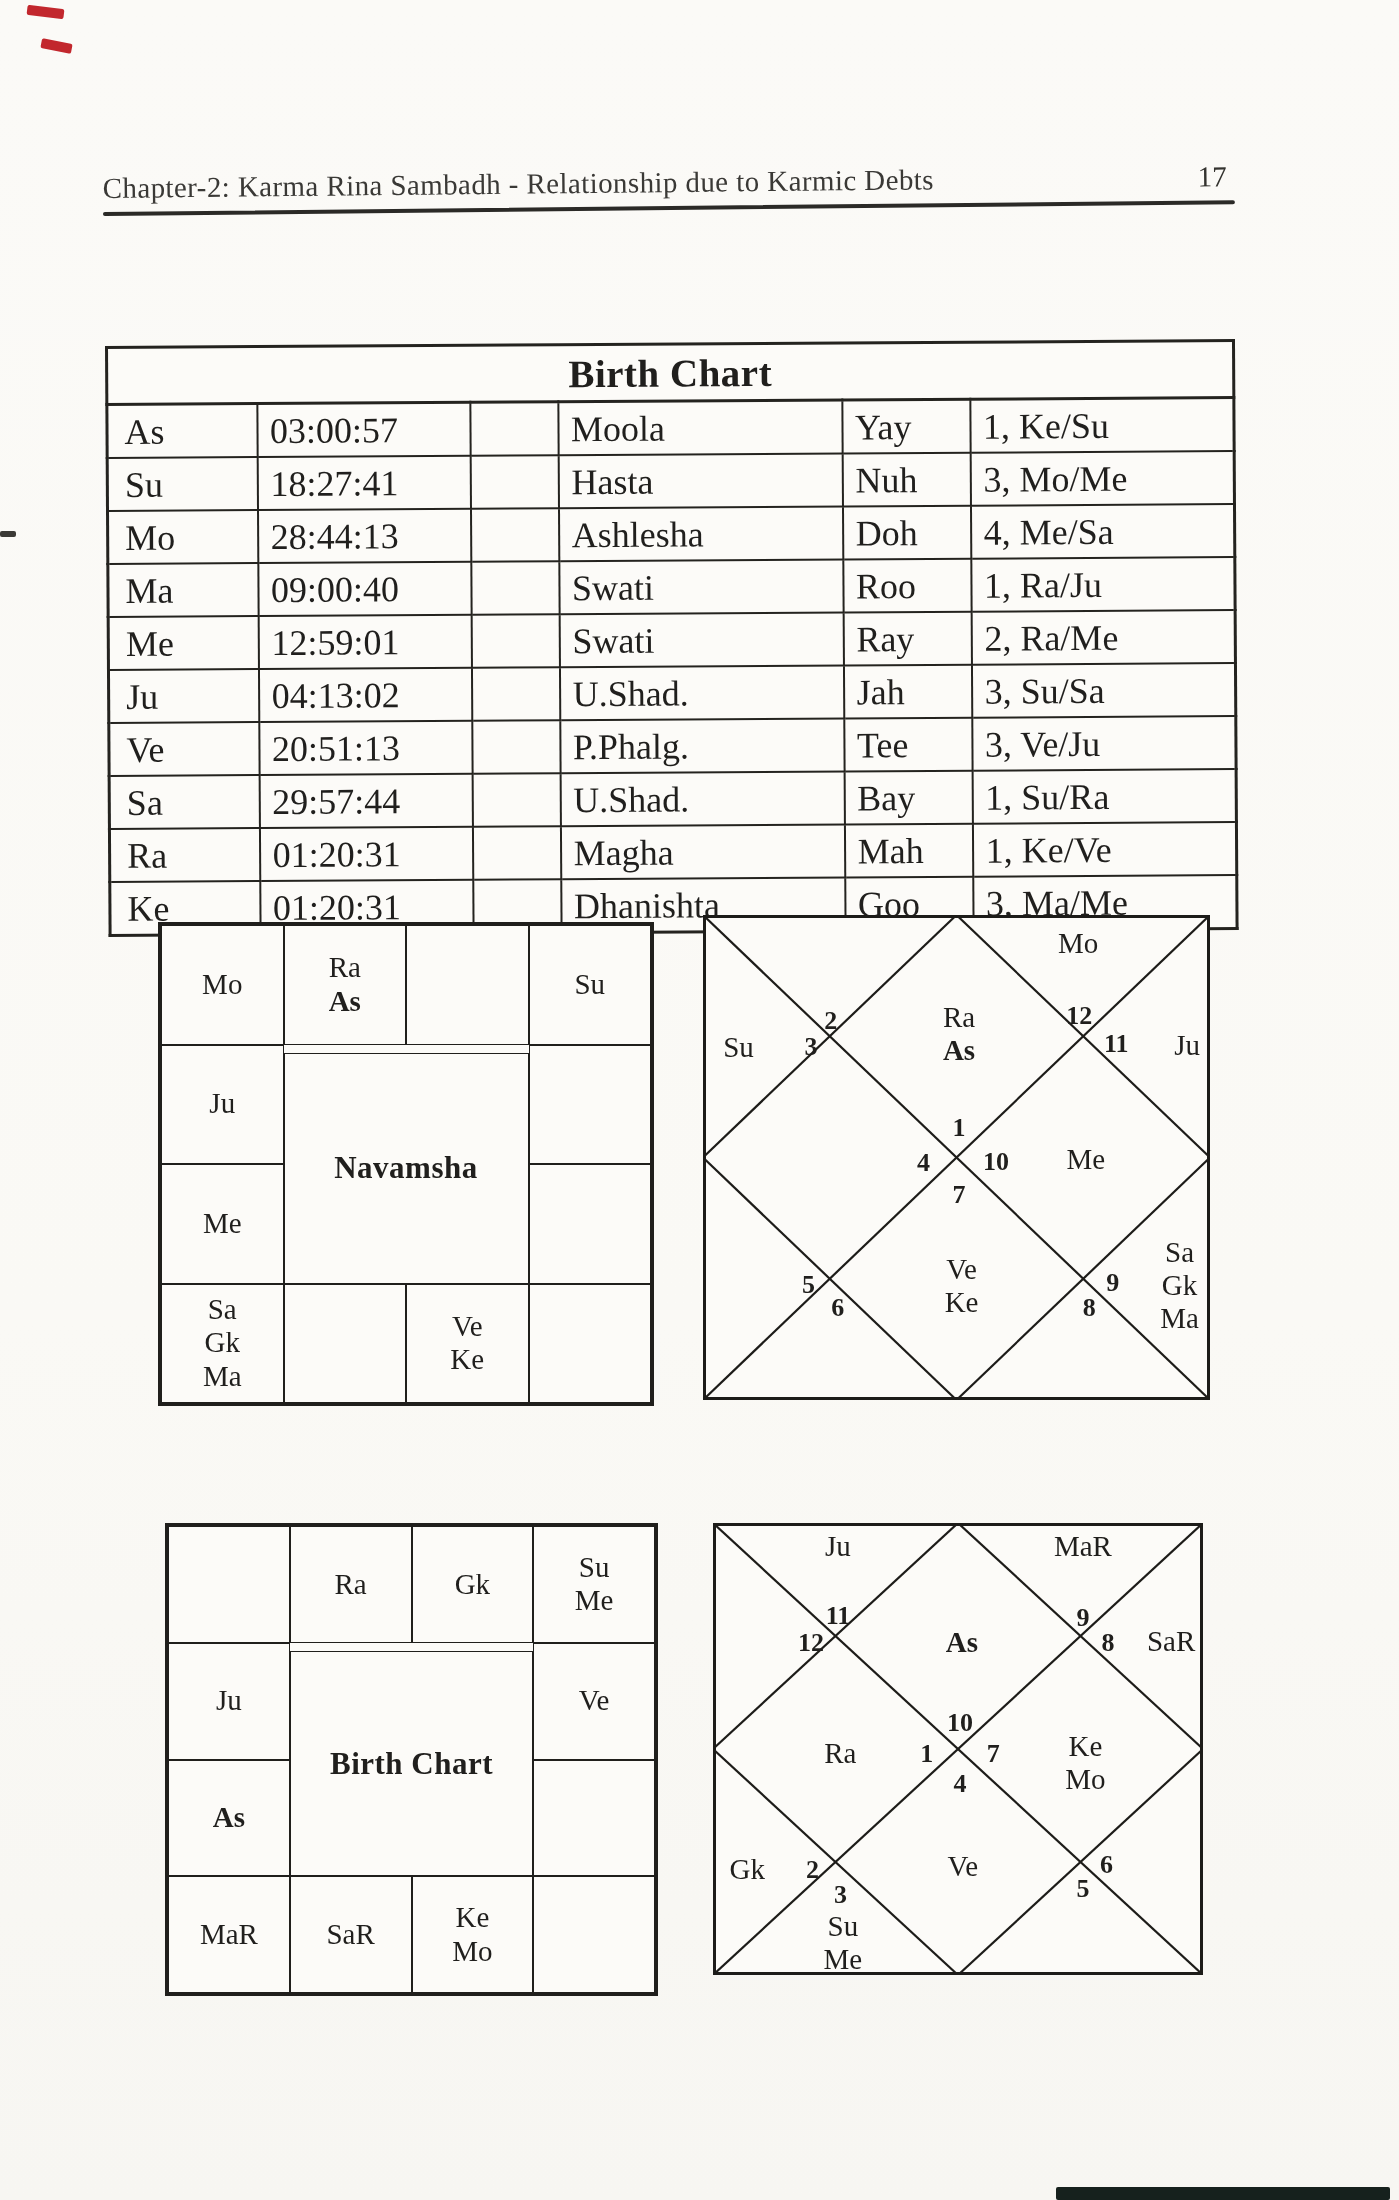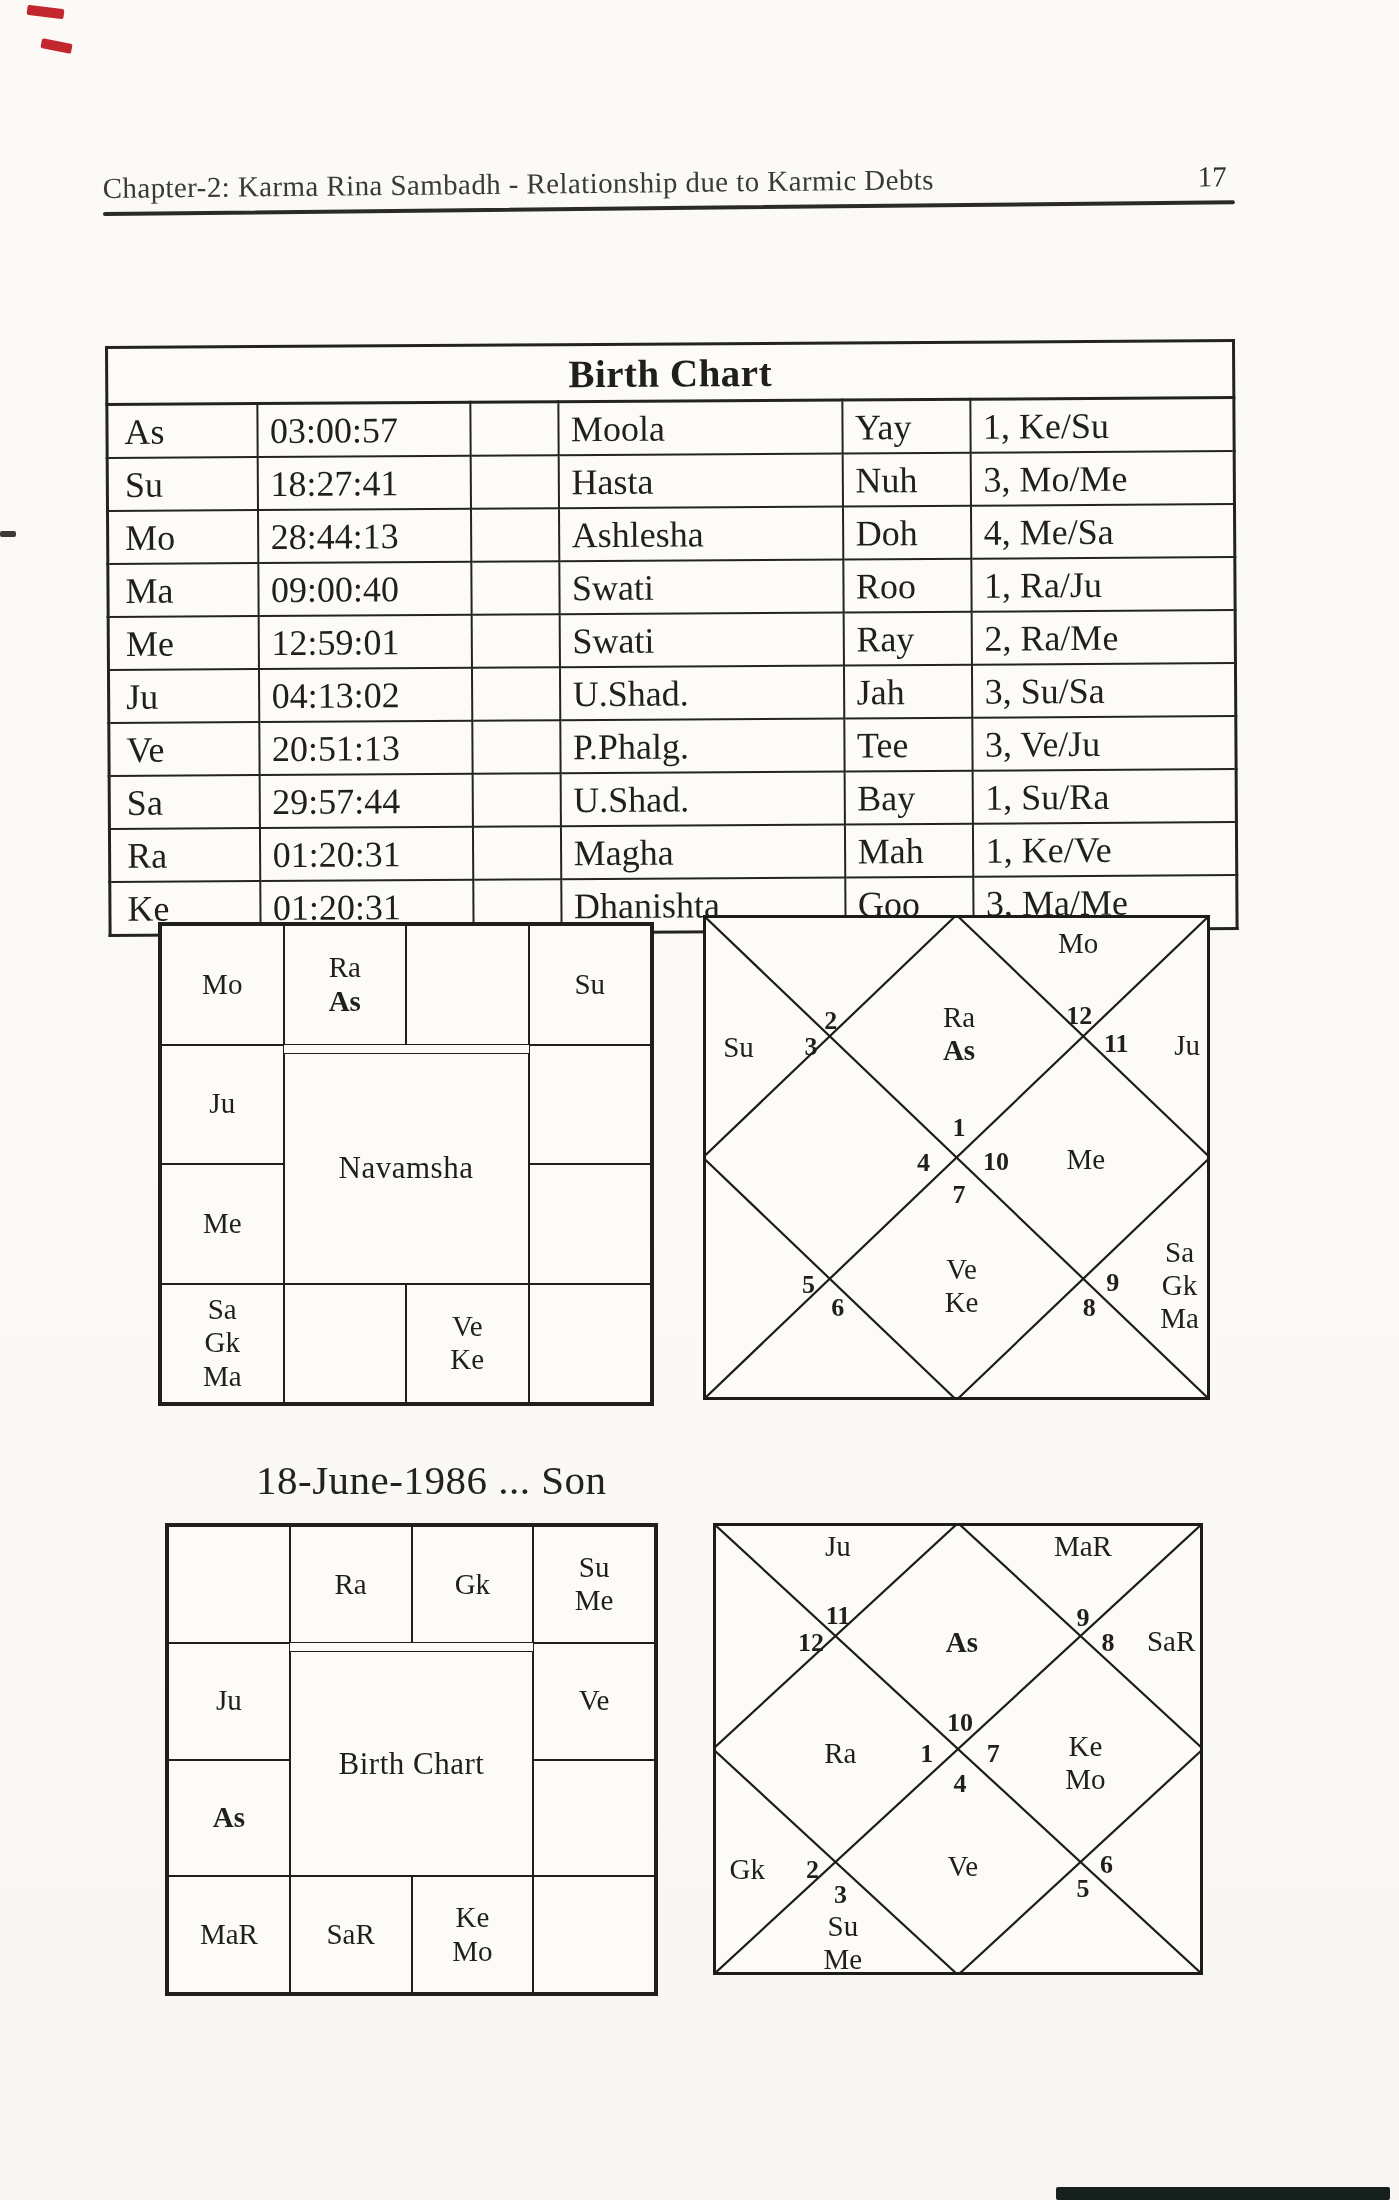--- a/index.html
+++ b/index.html
@@ -27,21 +27,21 @@
   .btable th{border:3px solid #24231f; height:52px; font-size:39px; font-weight:bold; letter-spacing:.5px;}
   .btable td{border:2px solid #24231f; height:51px; font-size:36px; vertical-align:middle; padding:0 0 0 12px; line-height:1; overflow:hidden; white-space:nowrap;}
   .btable td.c-planet{padding-left:16px;}
   .btable{border:3px solid #24231f;}
   
   .schart{position:absolute; border:3px solid #201f1c; background:#fcfbf8;
           display:grid; grid-template-columns:repeat(4,1fr); grid-template-rows:repeat(4,1fr);}
   .schart .cell{border:1.5px solid #201f1c; display:flex; flex-direction:column; align-items:center; justify-content:center;
                 text-align:center; font-size:29px; line-height:1.16; white-space:pre-line;}
   .schart .cell .b{font-weight:bold;}
-  .schart .ctr{grid-area:2/2/4/4; font-weight:normal; font-size:31px; letter-spacing:.5px;margin-top:8px;}
+  .schart .ctr{grid-area:2/2/4/4; font-weight:bold; font-size:31px; letter-spacing:.5px;margin-top:8px;}
   .sq1{left:158px; top:922px; width:490px; height:478px;}
   .sq2{left:165px; top:1523px; width:487px; height:467px;}
   .g11{grid-area:1/1}.g12{grid-area:1/2}.g13{grid-area:1/3}.g14{grid-area:1/4}
   .g21{grid-area:2/1}.g24{grid-area:2/4}
   .g31{grid-area:3/1}.g34{grid-area:3/4}
   .g41{grid-area:4/1}.g42{grid-area:4/2}.g43{grid-area:4/3}.g44{grid-area:4/4}
   
   .dchart{position:absolute; background:#fcfbf8;}
   .dchart svg{position:absolute; left:0; top:0;}
   .lbl{position:absolute; transform:translate(-50%,-50%); text-align:center; line-height:1.14; white-space:pre-line;}
@@ -216,21 +216,20 @@
     <span class="lbl house" style="left:50.5%;top:44%">1</span>
     <span class="lbl house" style="left:43.5%;top:51.2%">4</span>
     <span class="lbl house" style="left:57.8%;top:51%">10</span>
     <span class="lbl house" style="left:50.5%;top:57.8%">7</span>
     <span class="lbl house" style="left:20.8%;top:76.2%">5</span>
     <span class="lbl house" style="left:26.6%;top:81%">6</span>
     <span class="lbl house" style="left:80.8%;top:75.8%">9</span>
     <span class="lbl house" style="left:76.2%;top:81%">8</span>
   </div>
 
-  <div class="caption">18-June-1986 ... Son</div>
 
   <div class="schart sq2">
     <div class="cell g11"></div>
     <div class="cell g12">Ra</div>
     <div class="cell g13">Gk</div>
     <div class="cell g14">Su
 Me</div>
     <div class="cell g21">Ju</div>
     <div class="cell g24">Ve</div>
     <div class="cell g31 b" style="font-weight:bold">As</div>

